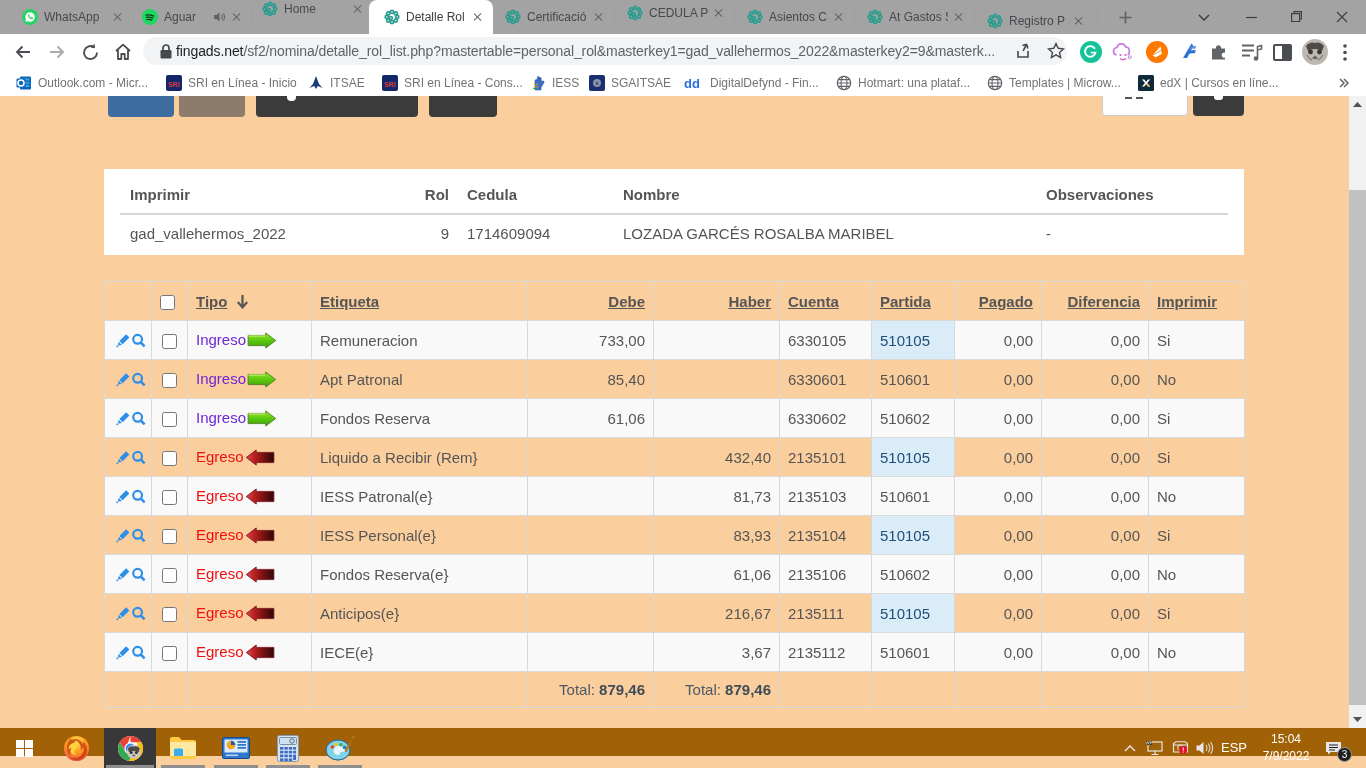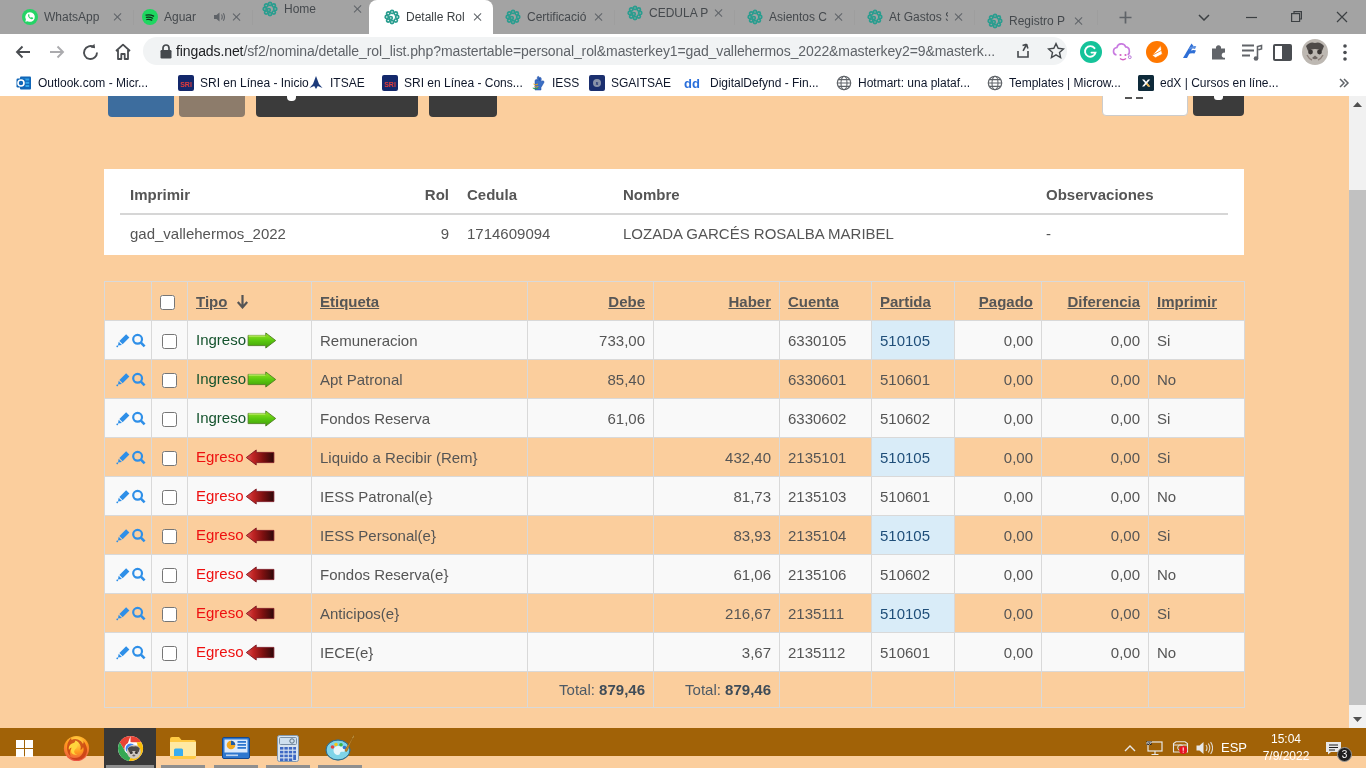--- a/index.html
+++ b/index.html
@@ -17,21 +17,21 @@
   .close:after { transform:rotate(-45deg); }
   .tabdiv { position:absolute; top:10px; width:1px; height:15px; background:#9e9e9e; }
   .activetab { background:#fff; border-radius:8px 8px 0 0; }
 
   
   #toolbar { position:absolute; left:0; top:34px; width:1366px; height:36px; background:#fff; }
   #urlpill { position:absolute; left:143px; top:3px; width:924px; height:28px; background:#f1f3f4; border-radius:14px; }
 
   
   #bookbar { position:absolute; left:0; top:70px; width:1366px; height:26px; background:#fff; }
-  .bk { position:absolute; top:0; height:26px; display:flex; align-items:center; font-size:12px; color:#0f172a; white-space:nowrap; }
+  .bk { position:absolute; top:0; height:26px; display:flex; align-items:center; font-size:12px; color:#737373; white-space:nowrap; }
   .bk .bicon { width:16px; height:16px; margin-right:6px; }
 
   
   #page { position:absolute; left:0; top:96px; width:1349px; height:632px; background:#fbce9d; overflow:hidden; }
 
   .btn { position:absolute; top:-10px; height:31px; border-radius:4px; }
 
   #banner { position:absolute; left:104px; top:32px; width:1140px; height:41px; background:#d9eaf5; }
   #banner .back { position:absolute; left:24px; top:13px; font-size:12px; color:#4a97c9; }
   #banner .title { position:absolute; left:145px; top:11.5px; font-size:14.7px; color:#33617f; }
@@ -46,21 +46,21 @@
   #gridwrap { position:absolute; left:104px; top:185px; }
   #grid { width:1140px; font-size:15px; color:#555; }
   #grid td, #grid th { border:1px solid #d9d9d9; overflow:hidden; white-space:nowrap; padding:0 8px; height:39px; }
   #grid th { font-weight:bold; color:#565656; text-align:left; background:#fbce9d; }
   #grid th span { text-decoration:underline; }
   #grid .num { text-align:right; }
   #grid tr.w td { background:#f9f9f9; }
   #grid tr.o td { background:#fbce9d; }
   #grid tr.w td.pb, #grid tr.o td.pb { background:#d9ecf8 !important; color:#1f4e79; }
   
-  .ing { color:#14532d; }
+  .ing { color:#6d28d9; }
   .egr { color:#ee1010; }
   .ico { vertical-align:middle; margin:0 0.5px; }
   .arr { vertical-align:middle; margin-left:-3px; }
   .icc { text-align:center; }
   .cbc { text-align:center; }
   #grid input[type=checkbox] { width:15px; height:15px; accent-color:#fff; vertical-align:middle; }
   #grid tr.ft td { height:36px; color:#4d5a66; }
   #grid tr.ft b { color:#3f4c58; }
 
   
@@ -306,21 +306,21 @@
       <svg class="bicon" viewBox="0 0 16 16">
           <rect x="4" y="1.5" width="11" height="13" rx="1" fill="#1066b8"></rect>
           <rect x="5.8" y="3.5" width="7.4" height="2" fill="#35a4e8"></rect>
           <rect x="5.8" y="6.8" width="7.4" height="2" fill="#35a4e8"></rect>
           <rect x="5.8" y="10" width="7.4" height="2" fill="#35a4e8"></rect>
           <rect x="0.5" y="3.5" width="9" height="9" rx="1.2" fill="#1066b8"></rect>
           <circle cx="5" cy="8" r="3" fill="none" stroke="#fff" stroke-width="1.6"></circle>
         </svg>
       Outlook.com - Micr...
     </div>
-    <div class="bk" style="left:178px;">
+    <div class="bk" style="left:166px;">
       <svg class="bicon" viewBox="0 0 16 16">
           <rect width="16" height="16" rx="2" fill="#13286b"></rect>
           <text x="8" y="11.5" font-size="7" font-weight="bold" fill="#e23b3b" text-anchor="middle" font-family="Liberation Sans">SRI</text>
         </svg>
       SRI en Línea - Inicio
     </div>
     <div class="bk" style="left:308px;">
       <svg class="bicon" viewBox="0 0 16 16">
           <path d="M8 1 L11 9 L14.5 13 L9.8 11 L8 14 L6.2 11 L1.5 13 L5 9 Z" fill="#1b3a7a"></path>
         </svg>

